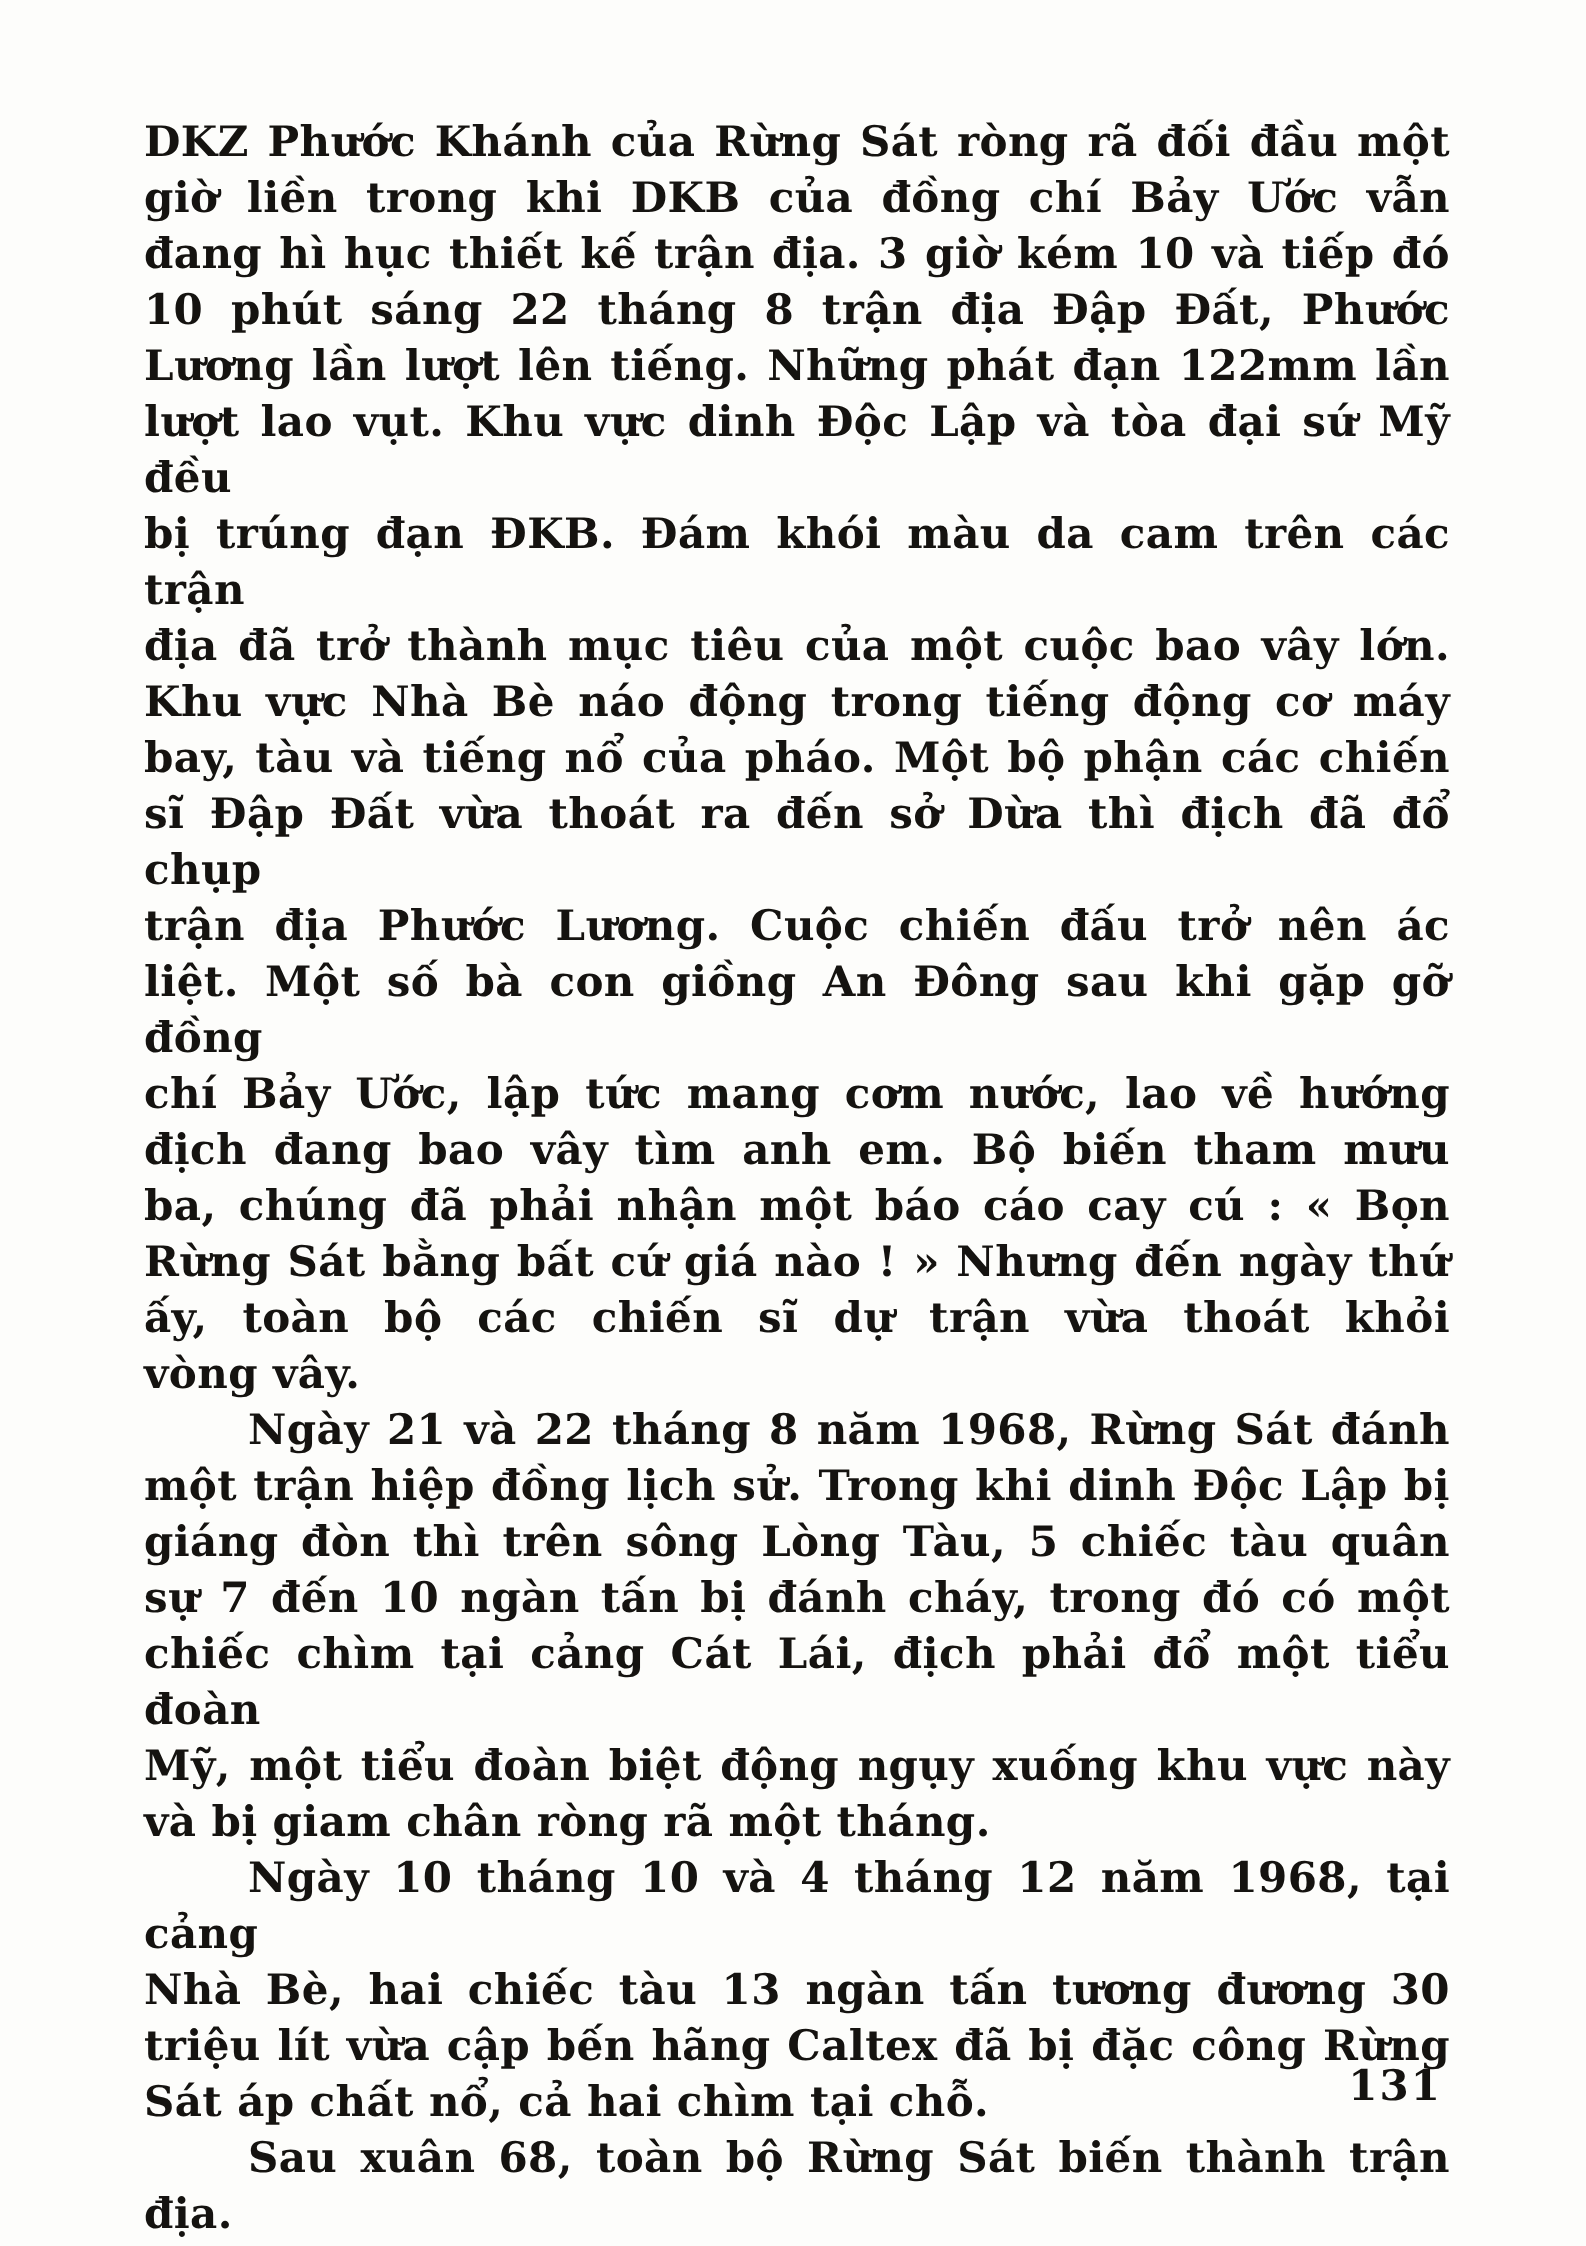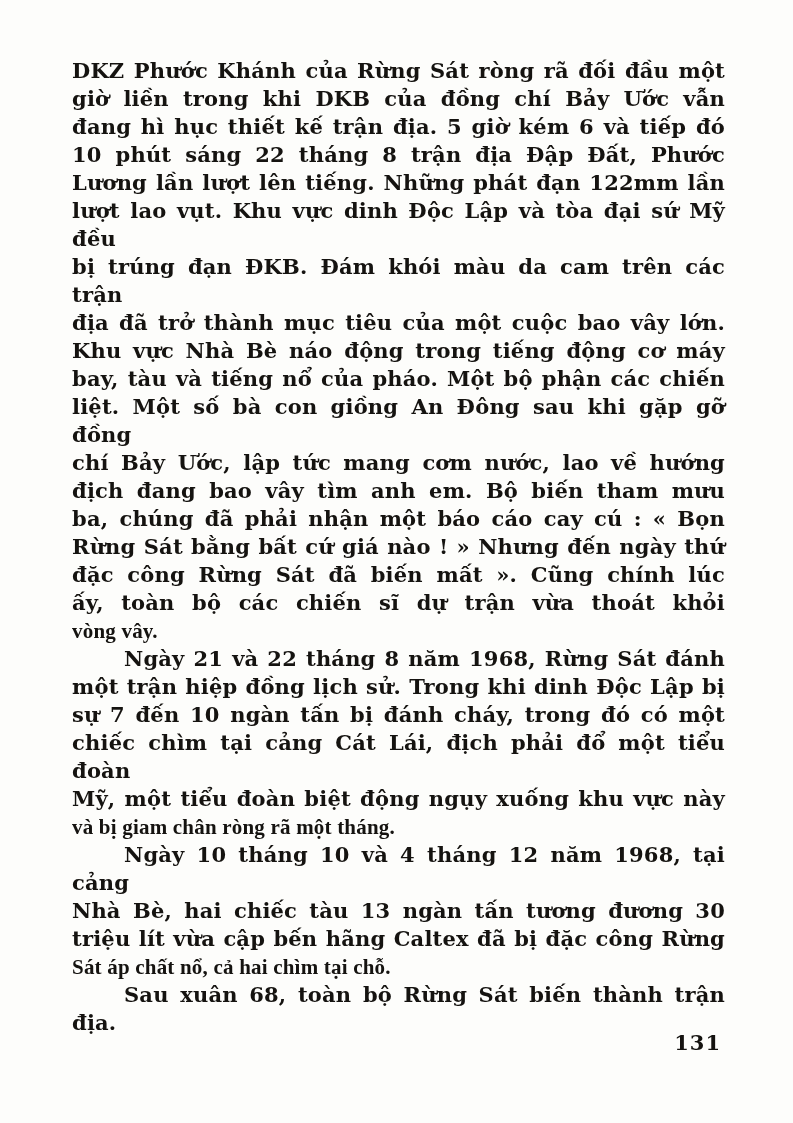--- a/index.html
+++ b/index.html
@@ -32,21 +32,20 @@
     line-height: 28px;
     font-weight: bold;
     letter-spacing: 0.2px;
     text-align: justify;
     text-align-last: justify;
     white-space: normal;
     text-rendering: optimizeLegibility;
   }
   .line.last {
     text-align-last: left;
-    font-family: Liberation Serif, serif;
   }
   .line.indent {
     text-indent: 52px;
   }
   .page-number {
     position: absolute;
     top: 1030px;
     right: 72px;
     font-size: 21px;
     font-weight: bold;
@@ -55,40 +54,42 @@
   }
 </style>
 </head>
 <body>
 
 <div class="page">
   <div class="text-block">
       <div class="paragraph">
         <div class="line">DKZ Phước Khánh của Rừng Sát ròng rã đối đầu một</div>
         <div class="line">giờ liền trong khi DKB của đồng chí Bảy Ước vẫn</div>
-        <div class="line">đang hì hục thiết kế trận địa. 5 giờ kém 6 và tiếp đó</div>
+        <div class="line">đang hì hục thiết kế trận địa. 3 giờ kém 10 và tiếp đó</div>
         <div class="line">10 phút sáng 22 tháng 8 trận địa Đập Đất, Phước</div>
         <div class="line">Lương lần lượt lên tiếng. Những phát đạn 122mm lần</div>
         <div class="line">lượt lao vụt. Khu vực dinh Độc Lập và tòa đại sứ Mỹ đều</div>
         <div class="line">bị trúng đạn ĐKB. Đám khói màu da cam trên các trận</div>
         <div class="line">địa đã  trở thành mục tiêu của một cuộc bao vây lớn.</div>
         <div class="line">Khu vực Nhà Bè  náo động trong  tiếng động cơ máy</div>
         <div class="line">bay, tàu và tiếng nổ của pháo. Một bộ phận các chiến</div>
+        <div class="line">sĩ Đập Đất vừa thoát ra đến sở Dừa thì địch đã đổ chụp</div>
+        <div class="line">trận địa Phước Lương. Cuộc chiến đấu trở nên ác</div>
         <div class="line">liệt. Một số bà con giồng An Đông sau khi gặp gỡ đồng</div>
         <div class="line">chí Bảy Ước, lập tức mang cơm nước, lao về hướng</div>
         <div class="line">địch đang bao vây tìm anh em. Bộ  biến tham mưu</div>
         <div class="line">ba, chúng đã phải nhận một báo cáo cay cú : « Bọn</div>
         <div class="line">Rừng Sát bằng bất cứ giá nào ! » Nhưng đến ngày thứ</div>
-        <div class="line">đặc công Rừng Sát đã biến mất ». Cũng chính lúc</div>
         <div class="line">ấy, toàn bộ các chiến sĩ dự trận vừa thoát khỏi</div>
         <div class="line last">vòng vây.</div>
       </div>
       <div class="paragraph">
         <div class="line indent">Ngày 21 và 22 tháng 8 năm 1968, Rừng Sát đánh</div>
         <div class="line">một trận hiệp đồng lịch sử. Trong khi dinh Độc Lập bị</div>
+        <div class="line">giáng đòn thì trên sông Lòng Tàu, 5 chiếc tàu quân</div>
         <div class="line">sự 7 đến 10 ngàn tấn bị đánh cháy, trong đó có một</div>
         <div class="line">chiếc chìm tại cảng Cát Lái, địch phải đổ một tiểu đoàn</div>
         <div class="line">Mỹ, một tiểu đoàn biệt động ngụy xuống khu vực này</div>
         <div class="line last">và bị giam chân ròng rã một tháng.</div>
       </div>
       <div class="paragraph">
         <div class="line indent">Ngày 10 tháng 10 và 4 tháng 12 năm 1968, tại cảng</div>
         <div class="line">Nhà Bè, hai chiếc tàu 13 ngàn tấn  tương  đương  30</div>
         <div class="line">triệu lít vừa cập bến hãng Caltex đã bị đặc công Rừng</div>
         <div class="line last">Sát áp chất nổ, cả hai chìm tại chỗ.</div>

